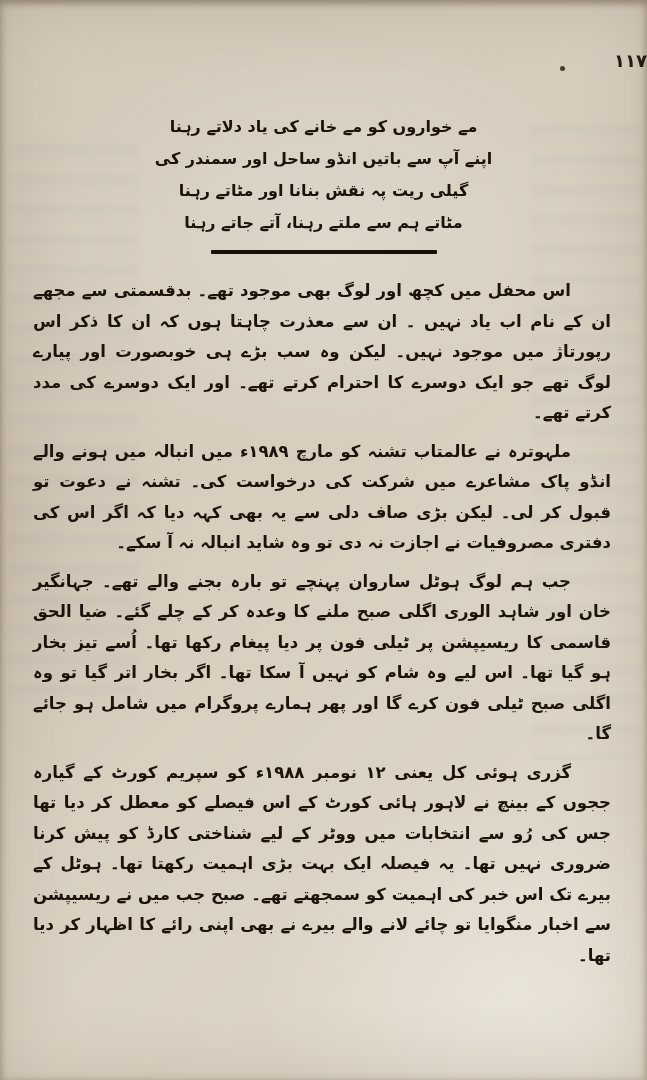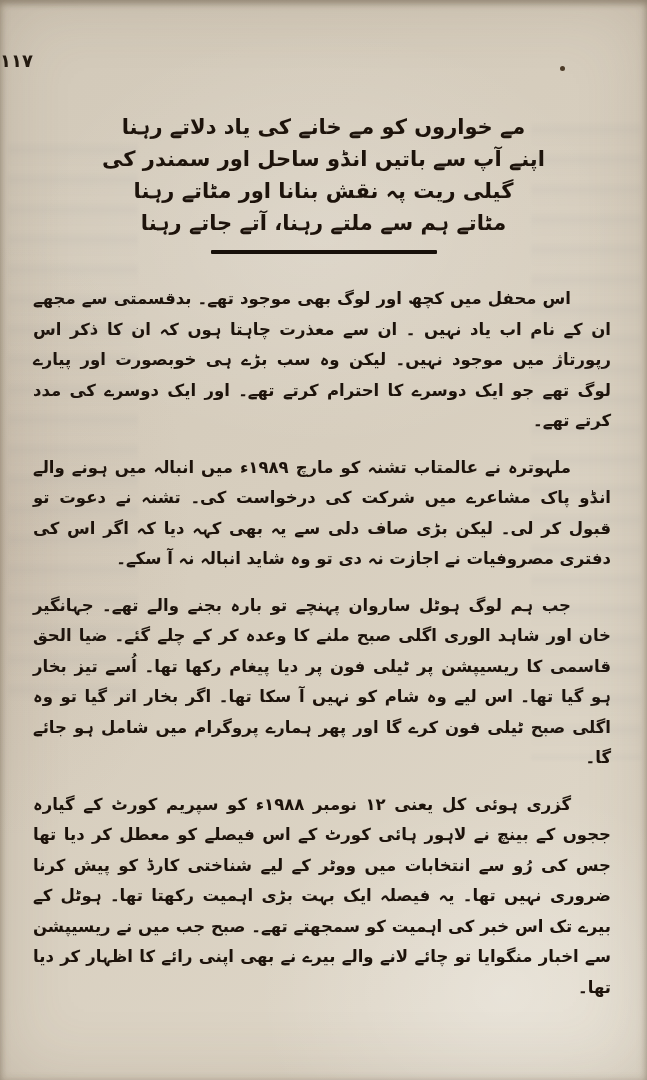--- a/index.html
+++ b/index.html
@@ -25,61 +25,61 @@
       linear-gradient(135deg, #d2c9b9 0%, #d7cebe 45%, #ddd5c6 80%, #e2dbcc 100%);
     box-shadow:
       inset 0 4px 6px rgba(80,65,45,0.35),
       inset 0 0 70px rgba(100,80,55,0.18),
       inset -3px 0 8px rgba(100,80,55,0.12),
       inset 3px 0 8px rgba(100,80,55,0.12);
     color: #201710;
   }
   .page-number {
     padding-top: 50px;
-    text-align: left;
+    text-align: right;
     font-size: 18px;
     font-weight: bold;
     letter-spacing: 2px;
     color: #241a10;
   }
   .ink-dot {
     position: absolute;
     top: 66px;
     right: 82px;
     width: 5px;
     height: 5px;
     border-radius: 50%;
     background: #4c3b28;
   }
   .poem {
     margin-top: 40px;
     text-align: center;
     font-weight: bold;
-    font-size: 21px;
+    font-size: 16px;
     line-height: 32px;
     color: #1d130b;
   }
   .poem-line { white-space: nowrap; }
   .divider {
     width: 226px;
     height: 4px;
     background: #17100a;
     margin: 11px auto 9px auto;
     border-radius: 1px;
   }
   .prose {
     padding: 5px 36px 0 33px;
     text-align: justify;
     font-size: 16.5px;
     font-weight: bold;
     line-height: 30.5px;
     color: #1d130b;
   }
   .prose p {
-    margin: 16px 0 3px 0;
+    margin: 8px 0 3px 0;
     text-indent: 40px;
   }
   
   .ghost {
     position: absolute;
     pointer-events: none;
     opacity: 0.08;
     filter: blur(1.5px);
     background: repeating-linear-gradient(
       180deg,

